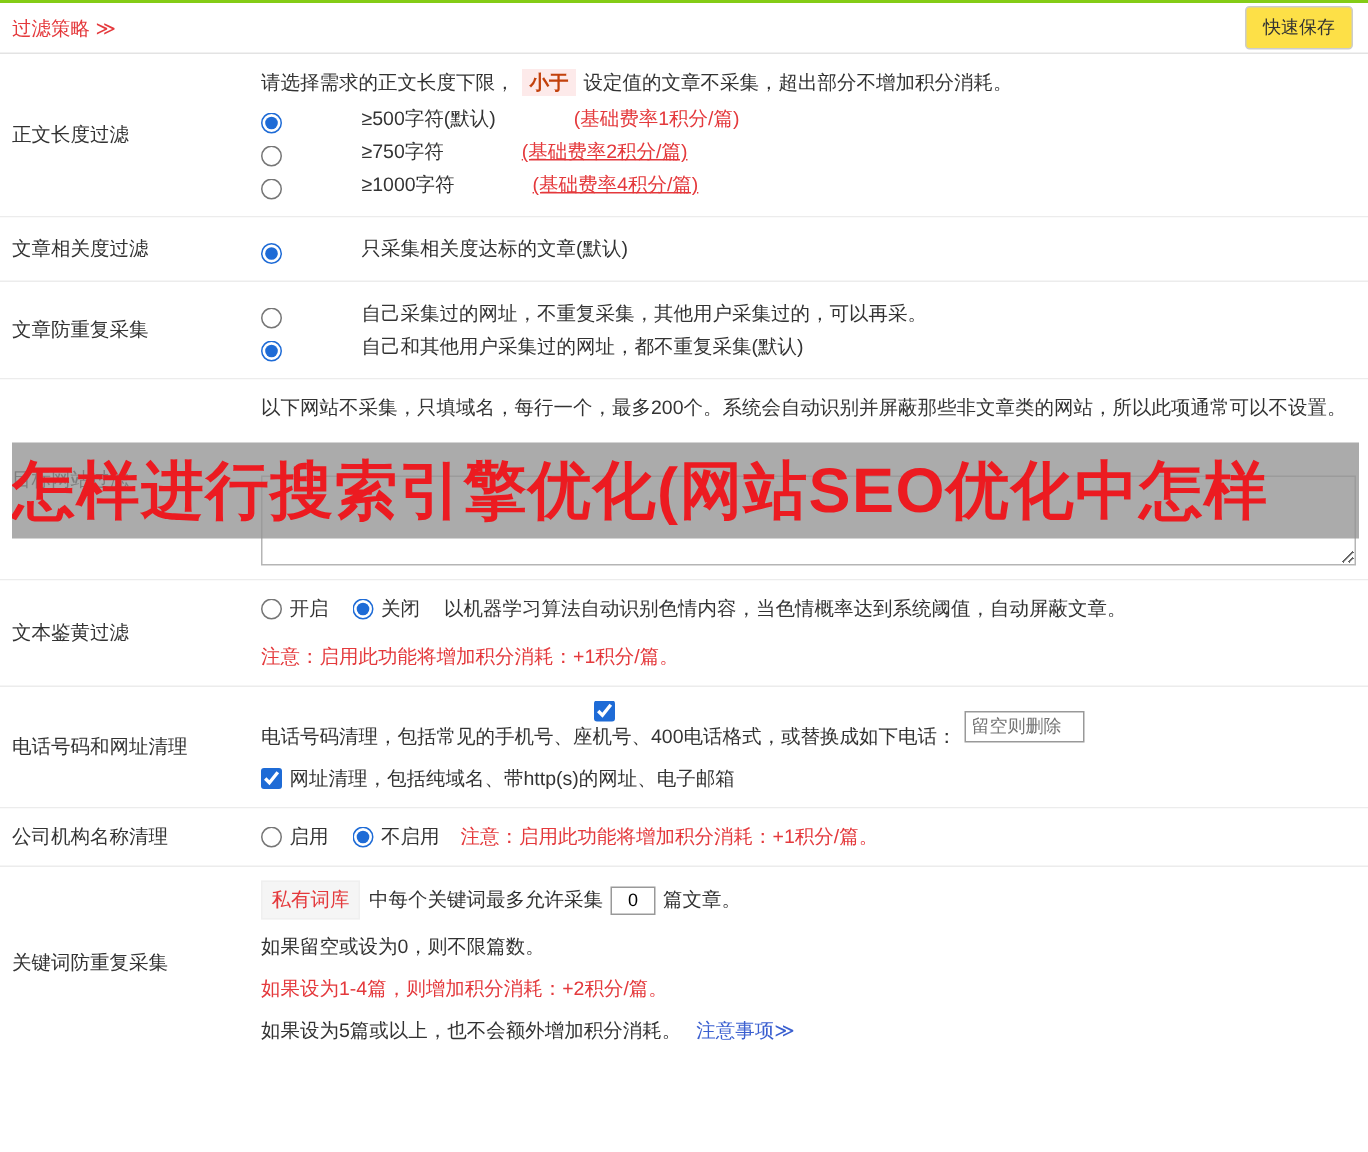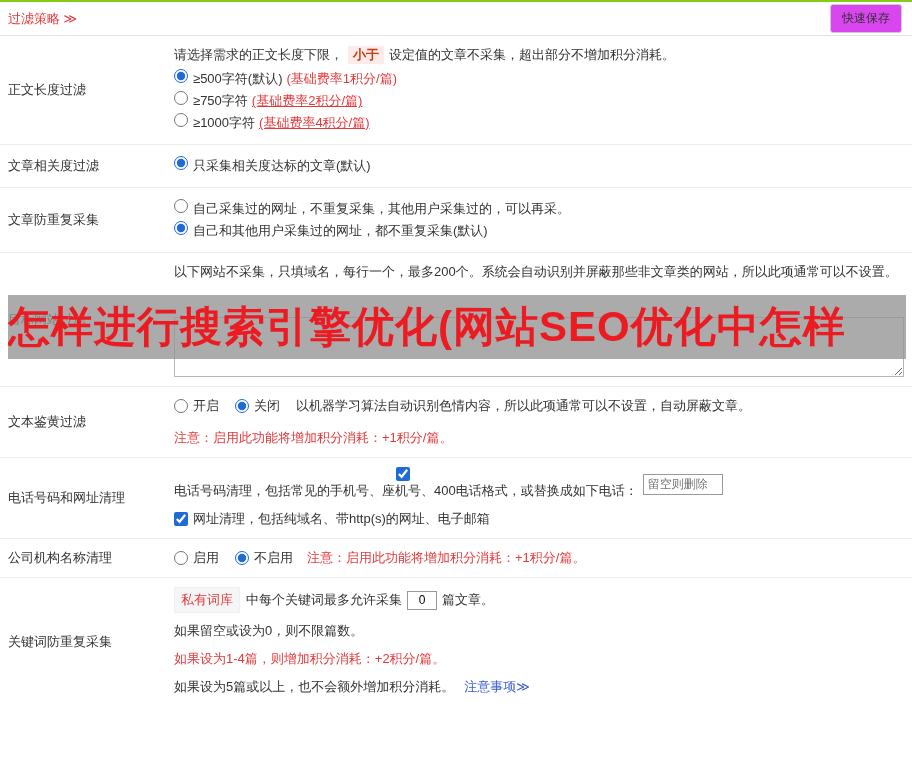--- a/index.html
+++ b/index.html
@@ -2,27 +2,27 @@
 <html><head>
 <meta charset="utf-8">
 <style>
   * { box-sizing: border-box; }
   html,body { margin:0; padding:0; background:#fff; }
   body { font-family:"Liberation Sans","DejaVu Sans",sans-serif; color:#333; }
   .page { width:912px; height:768px; position:relative; overflow:hidden; background:#fff; margin:0 auto; border-top:2px solid #84cc16; }
 
   .topbar { height:34px; display:flex; align-items:center; justify-content:space-between; padding:0 10px 0 8px; border-bottom:1px solid #e3e3e3; }
   .title { color:#e4393c; font-size:13px; }
-  .save-btn { font-size:12px; color:#333; background:#d946ef; border:1px solid #ccc; border-radius:3px; padding:5px 11px; cursor:pointer; }
+  .save-btn { font-size:12px; color:#333; background:#fde047; border:1px solid #ccc; border-radius:3px; padding:5px 11px; cursor:pointer; }
 
   .row { display:flex; border-bottom:1px solid #ececec; position:relative; background:#fff; }
   .row-label { flex:0 0 174px; padding:0 8px; display:flex; align-items:center; font-size:13px; color:#333; }
   .row-content { flex:1; padding:9px 8px 9px 0; font-size:13px; color:#333; line-height:20px; }
 
-  .opt { display:flex; align-items:flex-start; margin:2px 0; cursor:pointer; }
+  .opt { display:flex; align-items:flex-end; margin:2px 0; cursor:pointer;gap:48px; }
   .intro { margin-bottom:4px; }
   input[type=radio], input[type=checkbox] { width:14px; height:14px; accent-color:#1e6bd6; margin:0 5px 0 0; flex:none; cursor:pointer; }
   .red { color:#e4393c; }
   .opt .red { margin-left:4px; }
   .u { text-decoration:underline; }
   .hl { color:#c2410c; background:#fdeaea; padding:1px 5px; margin:0 5px; display:inline-block; line-height:16px;font-weight:bold; }
   .tag { color:#e4393c; background:#f5f5f5; border:1px solid #efefef; padding:2px 6px; margin-right:6px; }
   .inline-input { border:1px solid #999; height:21px; font-size:12px; padding:0 4px; width:80px; color:#555; margin-left:5px; }
   .count-input { border:1px solid #999; width:30px; height:19px; text-align:center; font-size:12px; margin:0 5px; }
 
@@ -113,21 +113,21 @@
     <div class="row-content">
       <div class="inline-line">
         <label class="radio-lbl">
           <input type="radio" name="porn" style="">
           <span>开启</span>
         </label>
         <label class="radio-lbl">
           <input type="radio" name="porn" checked="" style="">
           <span>关闭</span>
         </label>
-        <span>以机器学习算法自动识别色情内容，所以此项通常可以不设置，自动屏蔽文章。</span>
+        <span>以机器学习算法自动识别色情内容，当色情概率达到系统阈值，自动屏蔽文章。</span>
       </div>
       <div class="red note-line">注意：启用此功能将增加积分消耗：+1积分/篇。</div>
     </div>
   </div>
 
   <div class="row">
     <div class="row-label">电话号码和网址清理</div>
     <div class="row-content">
       <div class="inline-line">
         <label class="radio-lbl" style="margin-right:0;flex-direction:column;">

